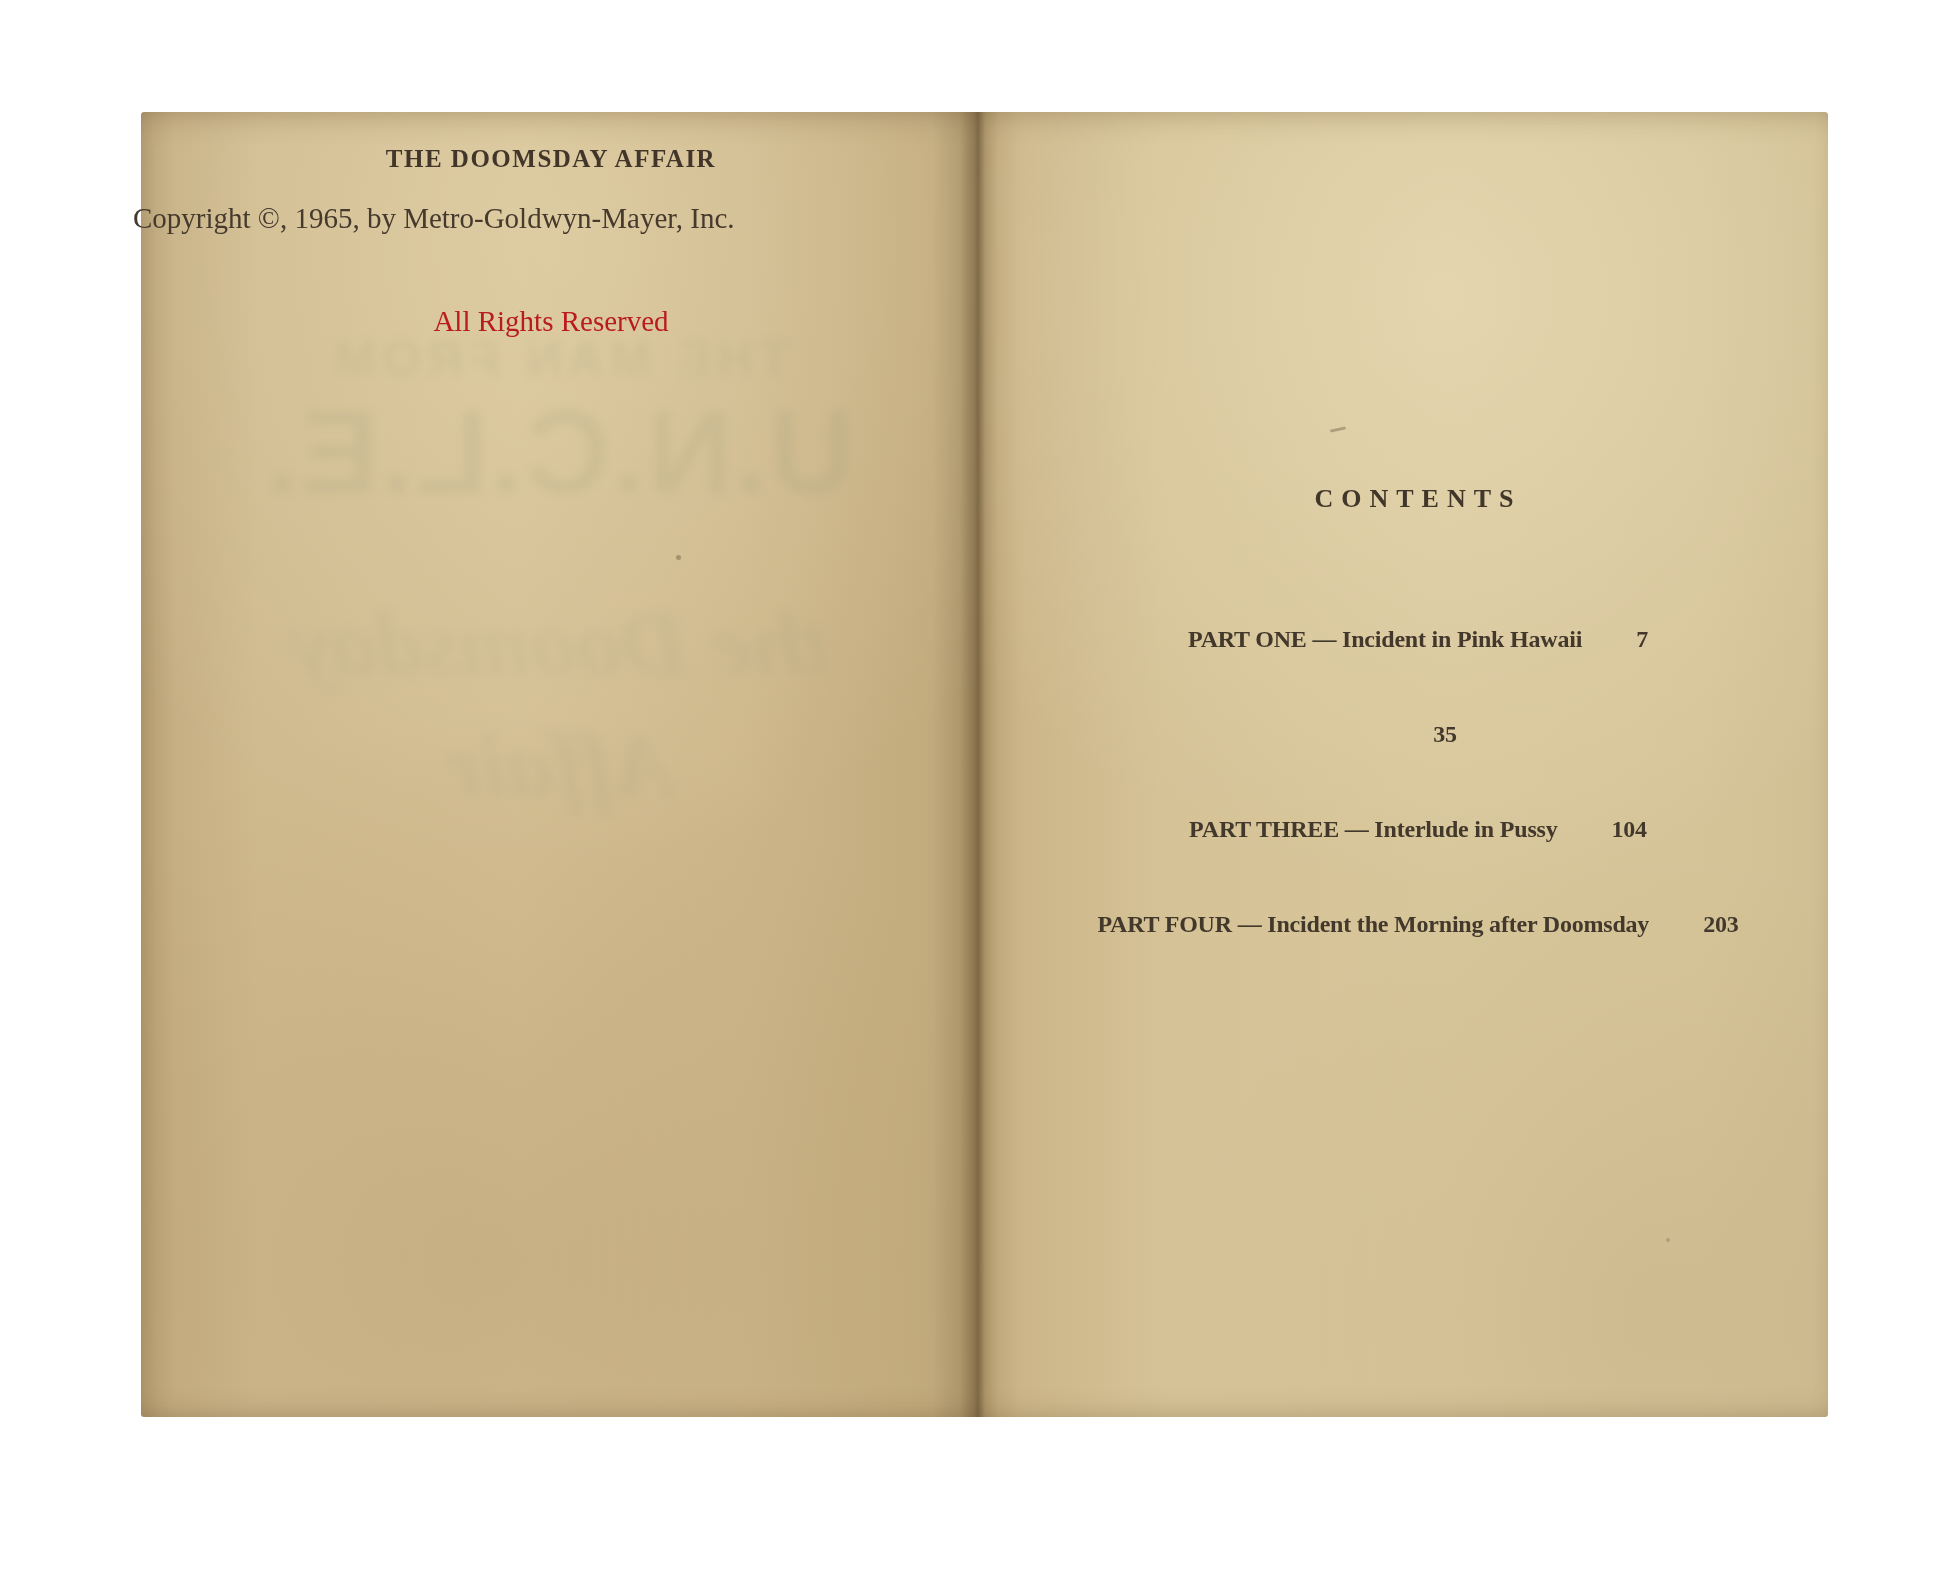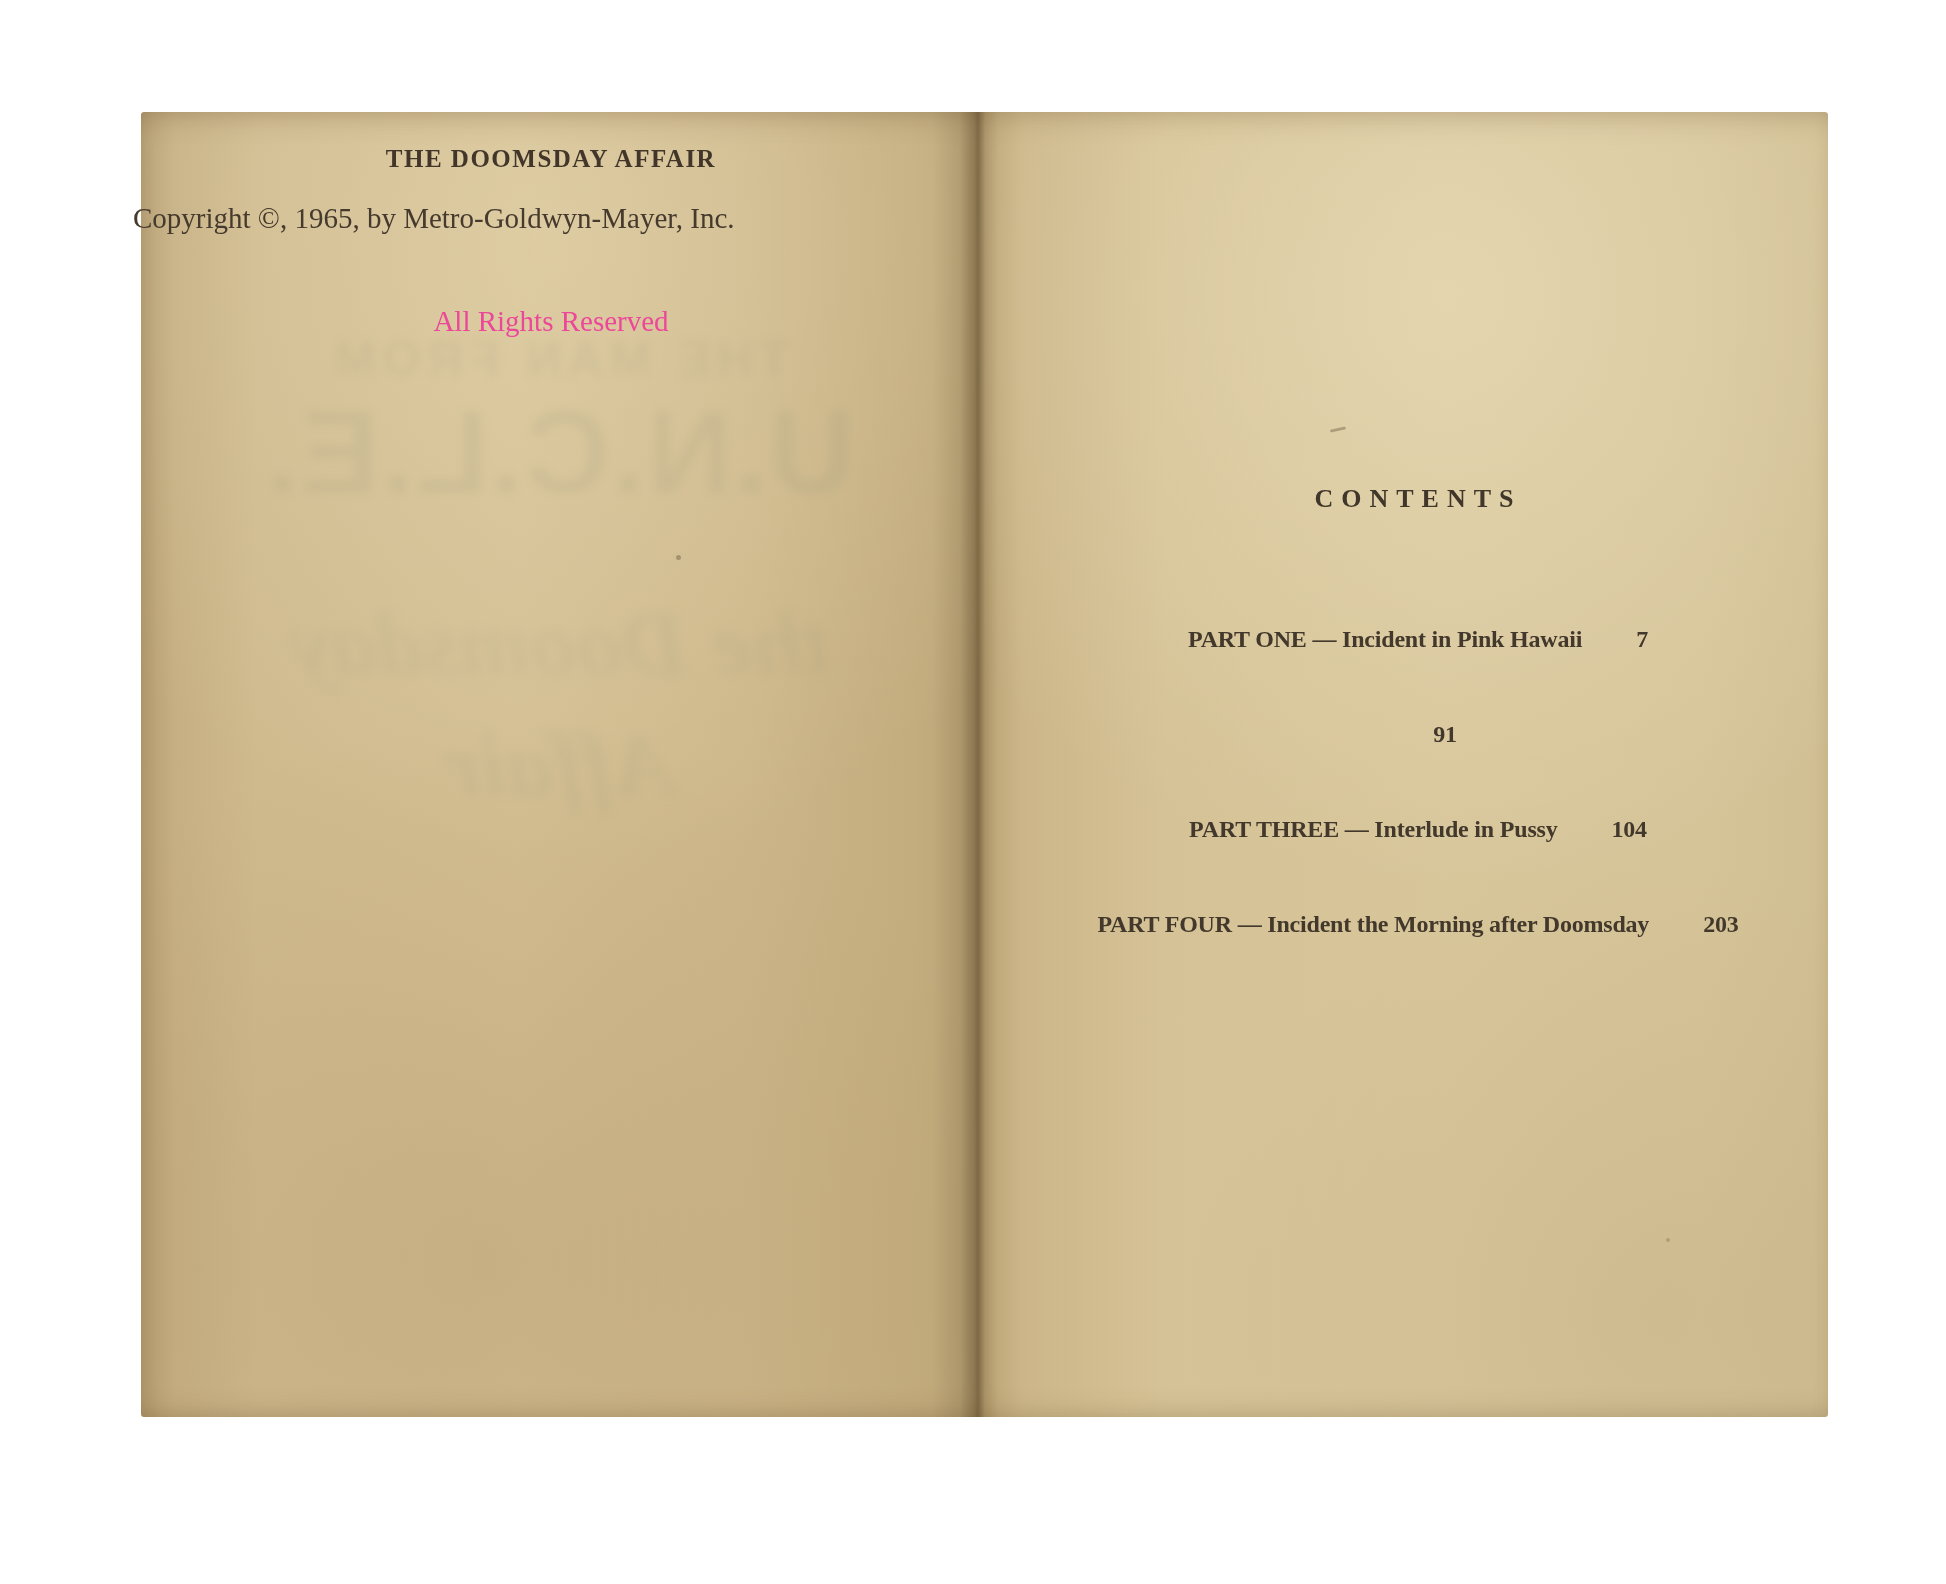--- a/index.html
+++ b/index.html
@@ -31,21 +31,21 @@
       rgba(105,80,48,0) 0%, rgba(105,80,48,0.18) 30%, rgba(84,62,34,0.42) 46%,
       rgba(70,50,26,0.50) 50%, rgba(105,80,48,0.22) 58%, rgba(130,105,70,0.06) 72%, rgba(130,105,70,0) 100%);
   }
   
   .left-text{position:absolute;left:133px;top:112px;width:836px;height:1305px;color:#3c3126;}
   .running-header{
     position:absolute;top:33px;left:0;width:100%;text-align:center;
     font-size:25px;font-weight:bold;letter-spacing:1.5px;color:#42362a;
   }
   .copyright-line{position:absolute;top:90px;left:0;width:100%;text-align:left;font-size:29px;color:#453a2d;}
-  .rights-line{position:absolute;top:193px;left:0;width:100%;text-align:center;font-size:29px;color:#ec4899;}
+  .rights-line{position:absolute;top:193px;left:0;width:100%;text-align:center;font-size:29px;color:#b91c1c;}
   
   .ghost{position:absolute;left:0;width:100%;text-align:center;color:#8d9176;
          transform:scaleX(-1);filter:blur(5px);font-weight:bold;pointer-events:none;}
   .ghost-1{top:218px;font-size:50px;opacity:0.12;font-family:"Liberation Sans",sans-serif;letter-spacing:6px;}
   .ghost-2{top:272px;font-size:118px;opacity:0.13;font-family:"Liberation Sans",sans-serif;letter-spacing:2px;}
   .ghost-3{top:478px;font-size:92px;opacity:0.11;font-style:italic;filter:blur(6px);}
   .ghost-4{top:600px;font-size:92px;opacity:0.11;font-style:italic;filter:blur(6px);}
   
   .right-text{position:absolute;left:1008px;top:112px;width:820px;height:1305px;
               font-family:Liberation Serif, serif;color:#3c3126;}
@@ -89,21 +89,21 @@
   </div>
 
   <div class="right-text">
     <div class="contents-heading">CONTENTS</div>
 
     <div class="toc-row toc-row-0">
       <span class="title">PART ONE — Incident in Pink Hawaii</span>
       <span class="pagenum">7</span>
     </div>
     <div class="toc-row toc-row-1">
-      <span class="pagenum">91</span>
+      <span class="pagenum">35</span>
     </div>
     <div class="toc-row toc-row-2">
       <span class="title">PART THREE — Interlude in Pussy</span>
       <span class="pagenum">104</span>
     </div>
     <div class="toc-row toc-row-3">
       <span class="title">PART FOUR — Incident the Morning after Doomsday</span>
       <span class="pagenum">203</span>
     </div>
   </div>

